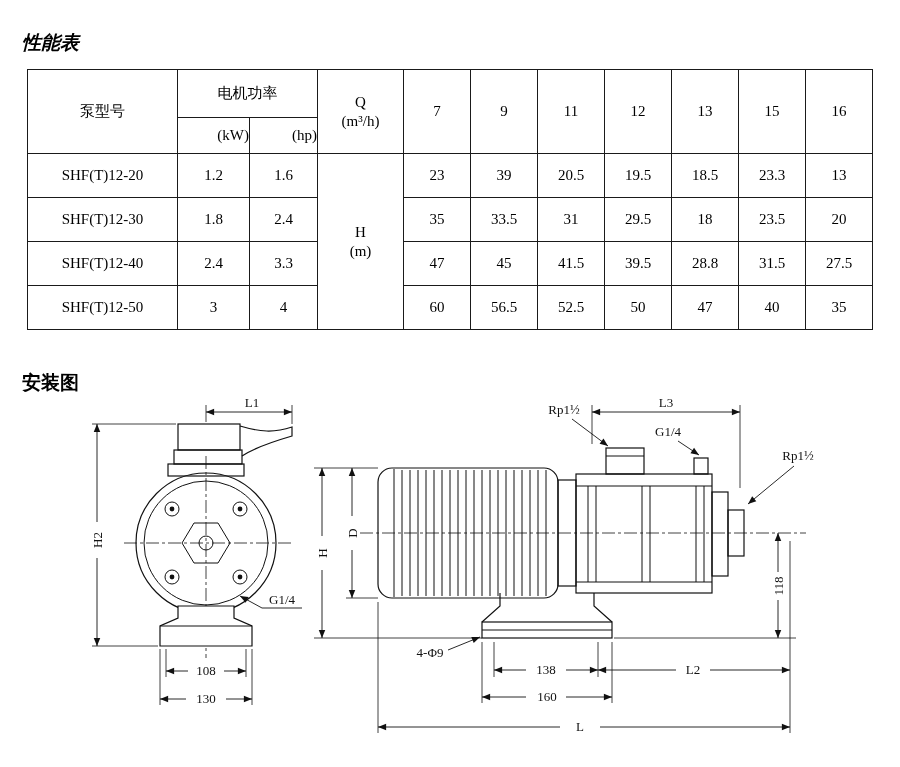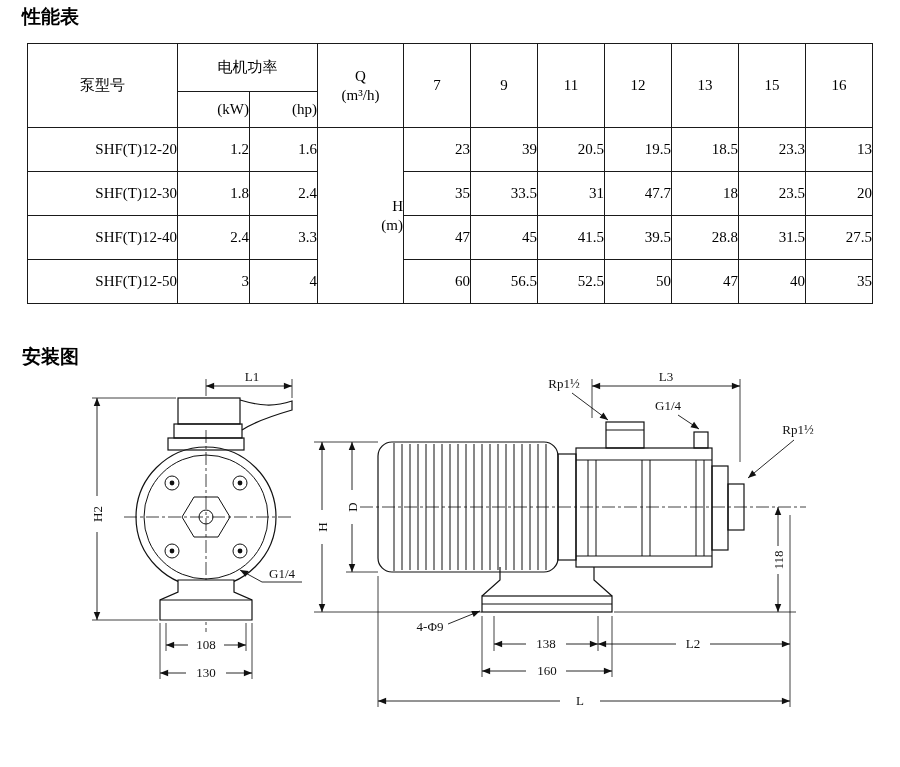--- a/index.html
+++ b/index.html
@@ -6,33 +6,33 @@
   html, body { margin: 0; padding: 0; }
   body {
     width: 900px; height: 767px; background: #ffffff; color: #000;
     font-family: "Liberation Serif", serif;
     overflow: hidden;
   }
   .sec-title {
     font-family: "Liberation Sans", sans-serif;
     font-weight: bold; font-size: 19px; color: #000;
   }
-  h1.sec-title { margin: 4px 0 13px 22px; }
+  h1.sec-title { margin: 30px 0 13px 22px; font-style: italic; }
   h2.sec-title { margin: 40px 0 0 22px; }
   table.perf {
     border-collapse: collapse; table-layout: fixed; width: 846px;
     margin-left: 27px; text-align: center;
   }
   .perf th, .perf td {
     border: 1px solid #1a1a1a; font-weight: normal;
     font-size: 15px; padding: 0; vertical-align: middle;
   }
   .perf thead tr.hr1 th { height: 48px; }
   .perf thead tr.hr2 th { height: 36px; text-align: right; }
-  .perf tbody tr { height: 44px; text-align: right; }
+  .perf tbody tr { height: 44px; }
   .twoline div { line-height: 19px; }
   svg.diagram { display: block; }
   .lbl { font-family: "Liberation Serif", serif; font-size: 13px; fill: #111; stroke: none; }
   .outline { stroke: #111; stroke-width: 1.2; fill: none; }
   .thin { stroke: #111; stroke-width: 1; fill: none; }
   .dim { stroke: #111; stroke-width: 0.9; fill: none; }
   .ext { stroke: #111; stroke-width: 0.8; fill: none; }
   .cl { stroke: #111; stroke-width: 0.8; fill: none; stroke-dasharray: 13 3 3 3; }
 </style>
 </head>
@@ -92,21 +92,21 @@
       <td>23.3</td>
       <td>13</td>
     </tr>
     <tr>
       <td>SHF(T)12-30</td>
       <td>1.8</td>
       <td>2.4</td>
       <td>35</td>
       <td>33.5</td>
       <td>31</td>
-      <td>47.7</td>
+      <td>29.5</td>
       <td>18</td>
       <td>23.5</td>
       <td>20</td>
     </tr>
     <tr>
       <td>SHF(T)12-40</td>
       <td>2.4</td>
       <td>3.3</td>
       <td>47</td>
       <td>45</td>

